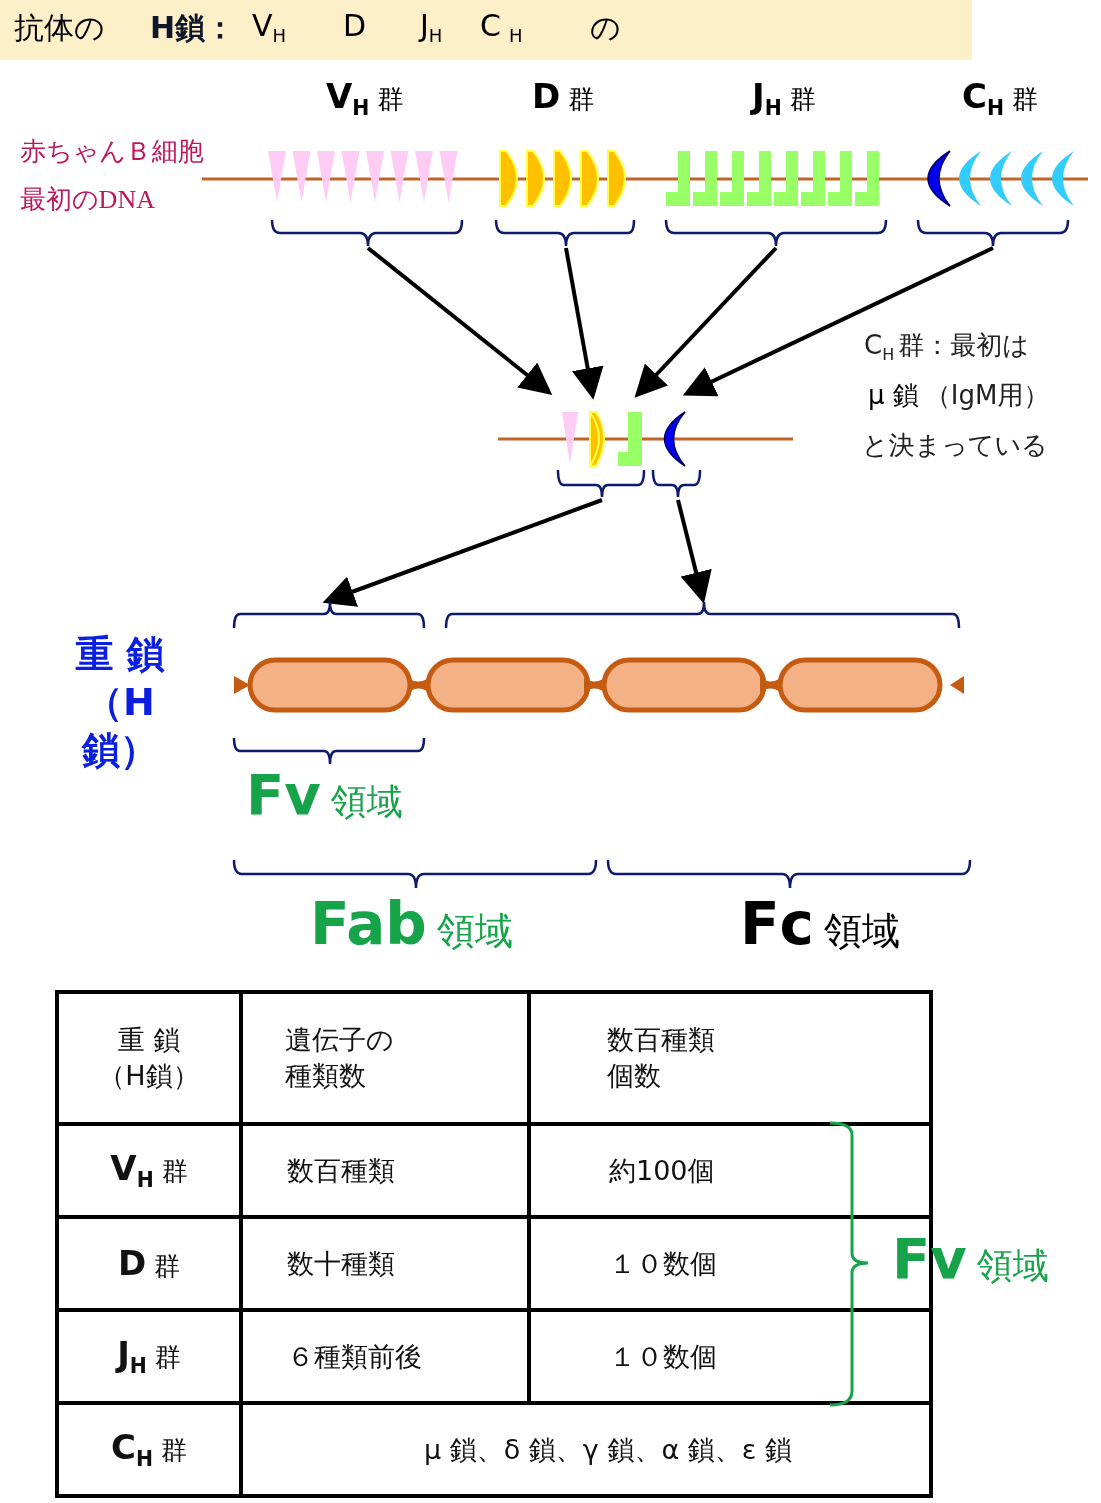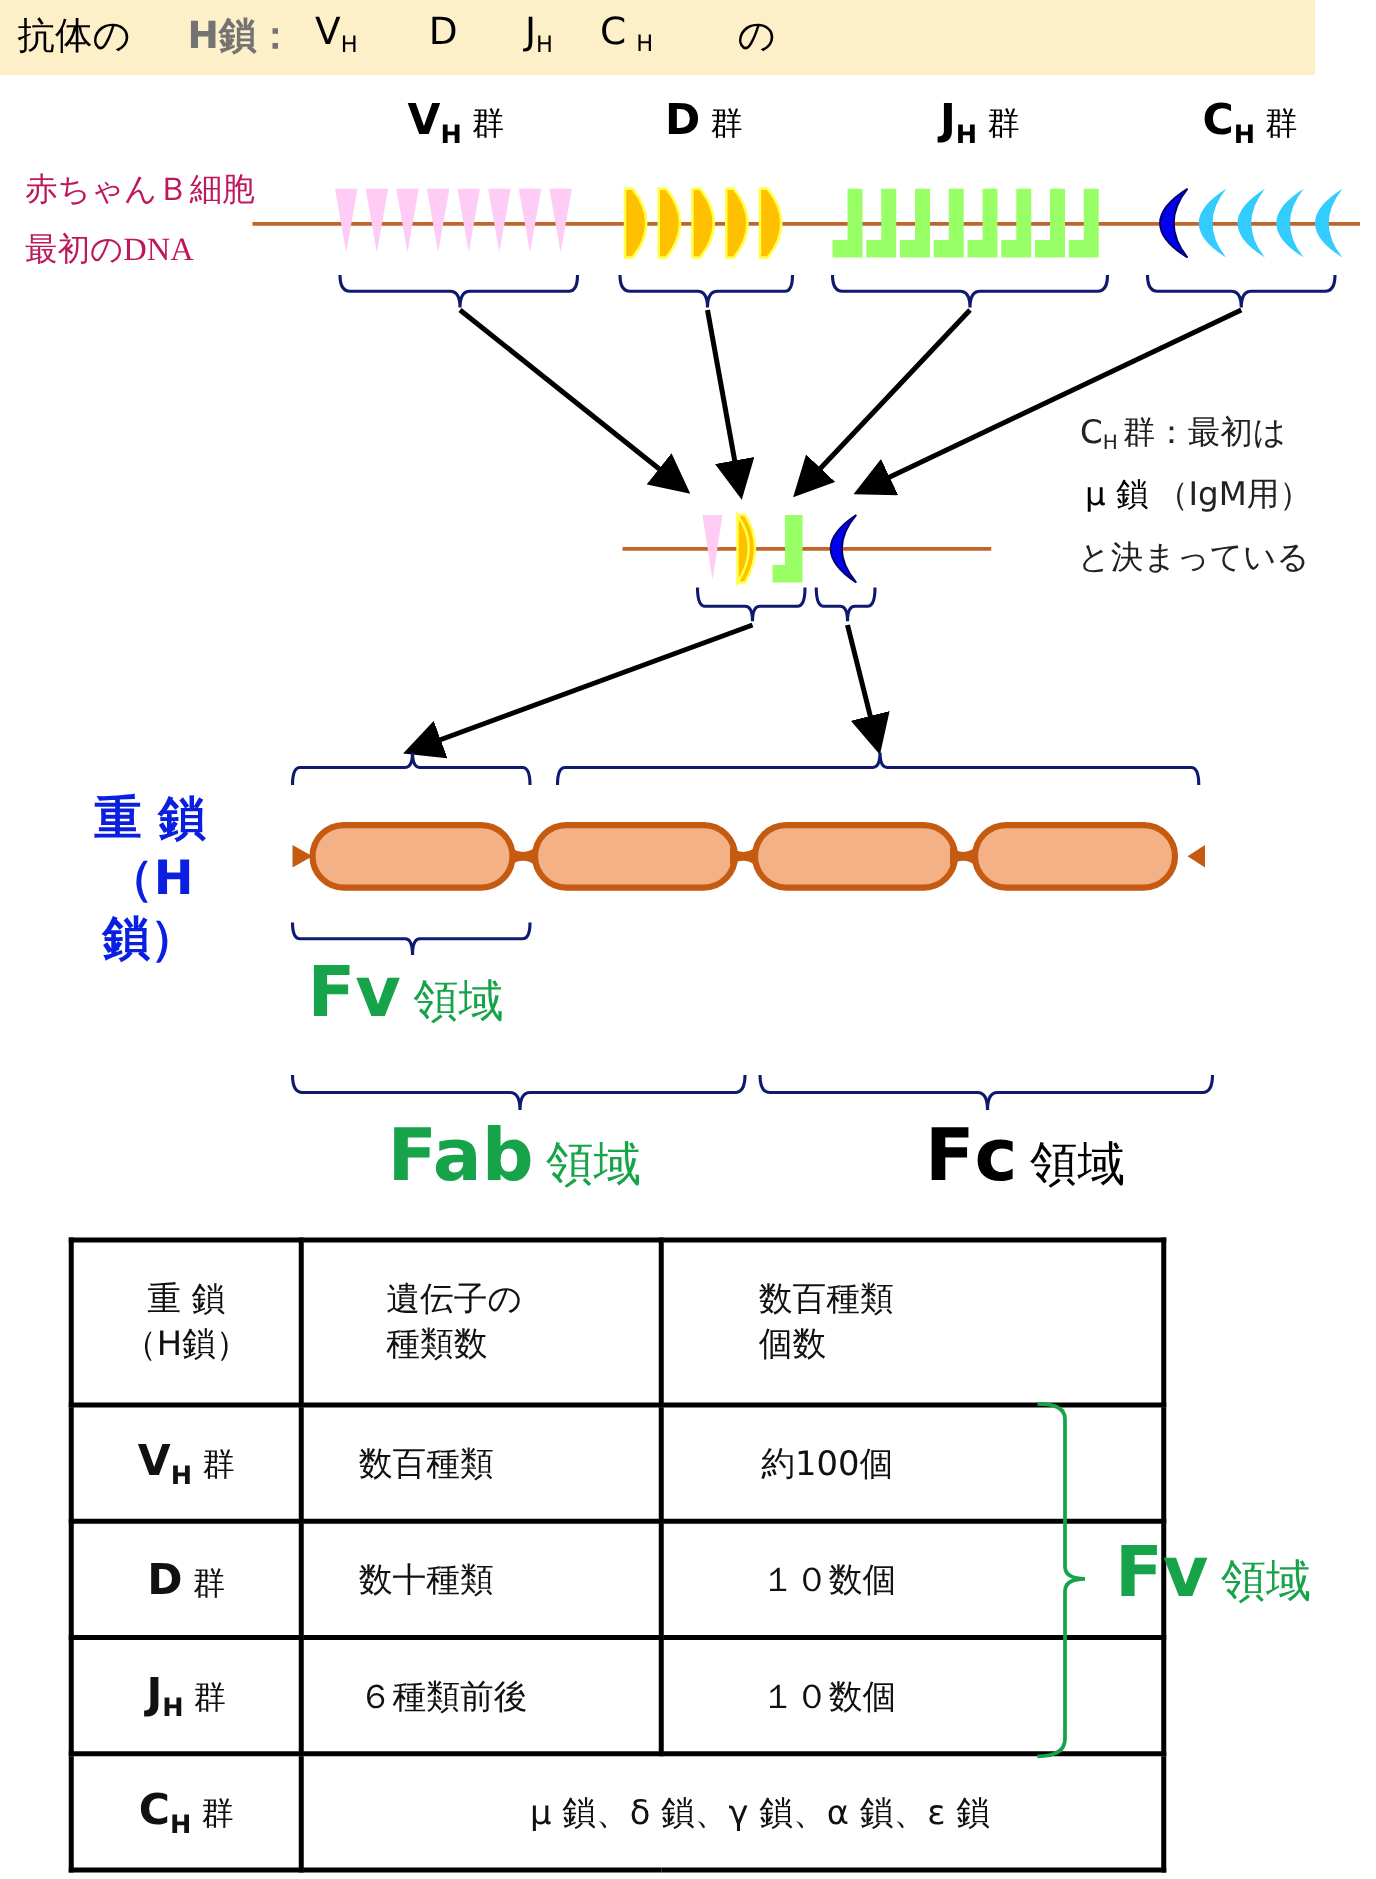--- a/index.html
+++ b/index.html
@@ -1,39 +1,39 @@
 <!DOCTYPE html>
 <html><head>
 <meta charset="utf-8">
 <style>
   html, body { margin:0; padding:0; background:#ffffff; }
   body { width:1101px; height:1503px; position:relative; overflow:hidden;
          font-family:"DejaVu Sans", sans-serif; color:#000; }
   .abs { position:absolute; }
-  #title-bar { left:8px; top:0; width:1052px; height:60px; background:#fdefc8; }
+  #title-bar { left:8px; top:0; width:972px; height:60px; background:#fdefc8; }
   .title-text { position:absolute; top:8px; font-size:30px; white-space:nowrap; }
-  .blue { color:#737373; font-weight:bold; }
+  .blue { color:#0f172a; font-weight:bold; }
   .bold { font-weight:normal; }
   .sub { font-size:0.6em; vertical-align:-0.35em; }
   .grp-label { position:absolute; top:76px; font-size:34px; font-weight:bold; white-space:nowrap; }
   .grp-label .kanji { font-size:26px; font-weight:normal; margin-left:8px; }
   .side-text { position:absolute; font-size:26px; color:#be185d; white-space:nowrap;font-family:Liberation Serif, serif; }
   #diagram { position:absolute; left:0; top:0; }
   .note { position:absolute; font-size:26px; color:#222; white-space:nowrap; }
   .heavy-label { position:absolute; color:#0a1fe0; font-weight:bold; font-size:38px; line-height:48px; text-align:center; }
   .region { position:absolute; font-weight:bold; white-space:nowrap; }
   .region .kanji { font-weight:normal; margin-left:10px; }
   table#gene-table { position:absolute; left:55px; top:990px; border-collapse:collapse; }
   #gene-table td { border:4px solid #000; font-size:27px; color:#111; padding:0; vertical-align:middle; }
   #gene-table td.c0 { width:180px; text-align:center; }
   #gene-table td.c1 { width:240px; }
   #gene-table td.c2 { width:320px; }
   #gene-table tr.hdr td { height:128px; }
   #gene-table tr.row td { height:89px; }
-  .hdr-cell { padding-left:66px; line-height:36px; }
+  .hdr-cell { padding-left:42px; line-height:36px; }
   .hdr-cell.center { padding-left:0; text-align:center; }
   .rowlabel { font-size:34px; font-weight:bold; }
   .rowlabel .kanji { font-size:26px; font-weight:normal; margin-left:8px; }
   .pad1 { padding-left:44px !important; }
   .pad2 { padding-left:78px !important; }
   .padspan { padding-left:44px !important;text-align:center; }
 </style>
 </head>
 <body>
 

